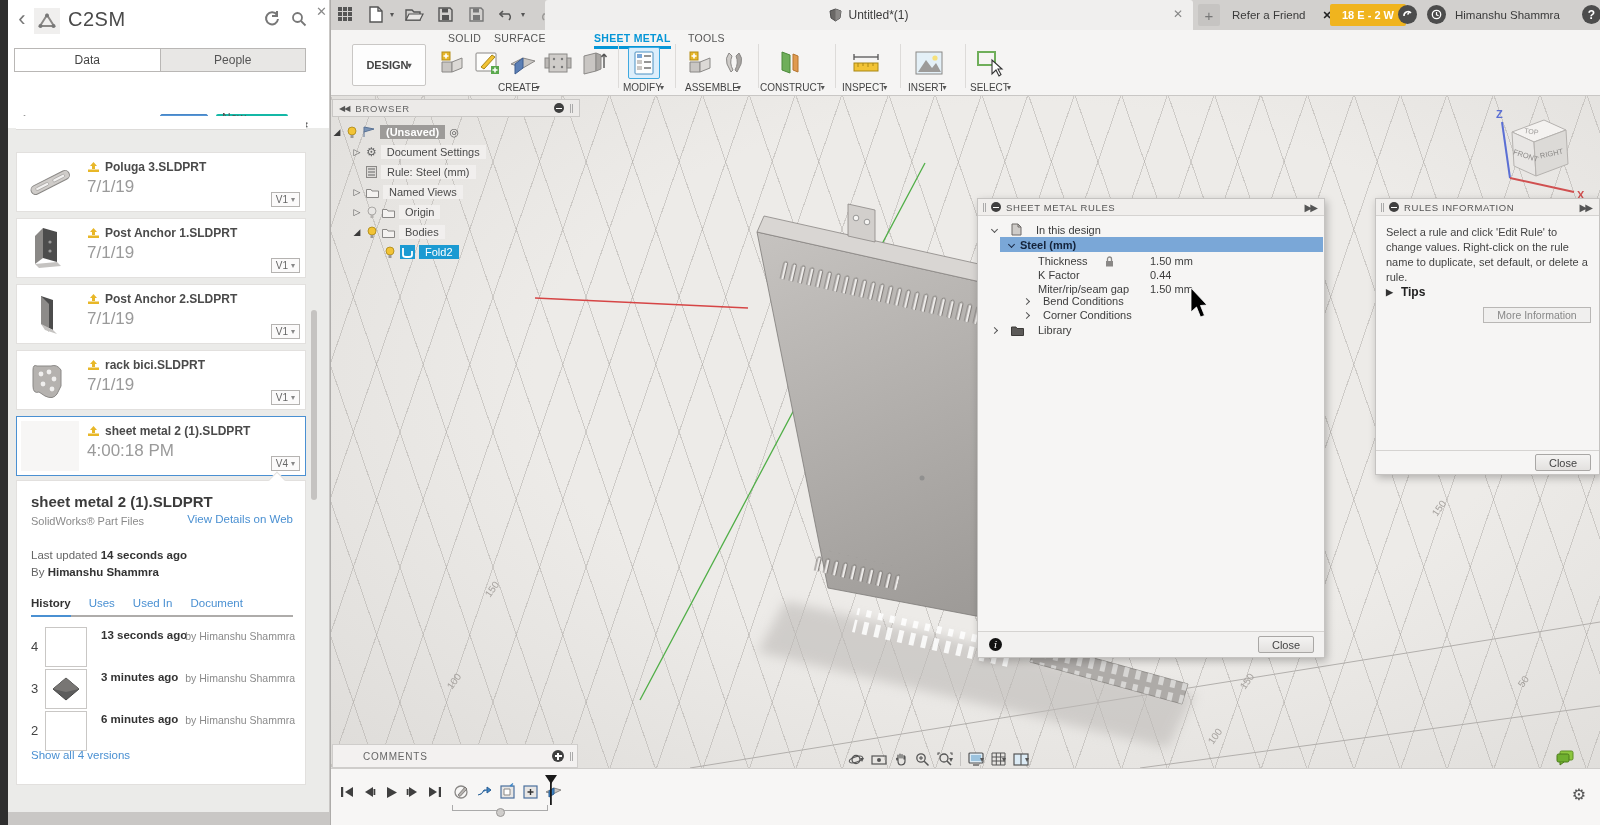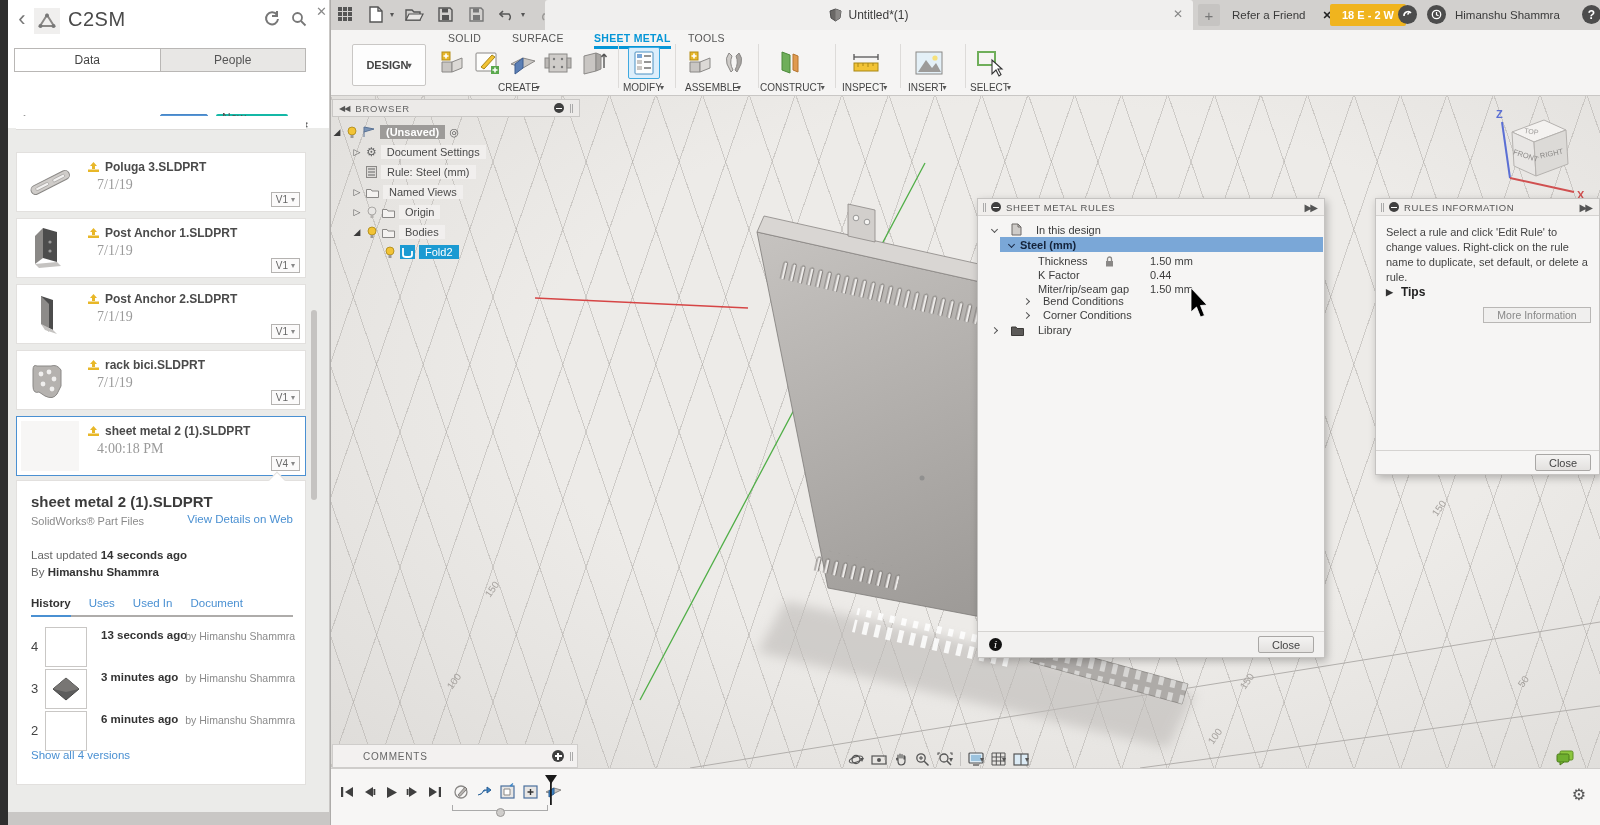--- a/index.html
+++ b/index.html
@@ -29,21 +29,21 @@
   .dp-breadcrumb { position:absolute; left:10px; top:112px; height:18px; display:flex; align-items:center; gap:6px; }
   .bc-sep { color:#b5b3b1; font-size:11px; }
   .bc-label { font-size:12px; font-weight:bold; color:#6a6a6a; }
 
   .dp-body { position:absolute; left:0; top:128px; width:100%; height:684px; background:#ebebe9; }
   .card-partial { position:absolute; left:8px; top:-12px; width:290px; height:14px; background:#fff; border-bottom:1px solid #dddbd9; }
   .file-card { position:absolute; left:8px; width:290px; height:60px; background:#fff; border:1px solid #e2e0de; }
   .file-card.selected { border:1px solid #4a90d2; }
   .fc-thumb { position:absolute; left:4px; top:4px; width:58px; height:50px; display:flex; align-items:center; justify-content:center; }
   .fc-name { position:absolute; left:70px; top:7px; font-size:12px; font-weight:bold; color:#4a4a4a; display:flex; align-items:center; gap:5px; white-space:nowrap; }
-  .fc-date { position:absolute; left:80px; top:24px; font-size:14px; color:#9a9a9a;font-family:Liberation Serif, serif; }
+  .fc-date { position:absolute; left:70px; top:24px; font-size:17px; color:#9a9a9a; }
   .fc-chip { position:absolute; right:5px; bottom:4px; border:1px solid #b5b3b1; background:#fbfafa; font-size:10px; color:#666; padding:1px 4px; display:flex; gap:3px; align-items:center; }
   .fc-chip .car { font-size:8px; color:#888; }
 
   .details-card { position:absolute; left:8px; top:352px; width:290px; height:305px; background:#fff; border:1px solid #e2e0de; }
   .notch { position:absolute; right:22px; top:-7px; width:12px; height:12px; background:#fff; border-left:1px solid #e2e0de; border-top:1px solid #e2e0de; transform:rotate(45deg); }
   .dt-title { position:absolute; left:14px; top:12px; font-size:15px; font-weight:bold; color:#3c3c3c; }
   .dt-type { position:absolute; left:14px; top:34px; font-size:11px; color:#8a8a8a; }
   .dt-weblink { position:absolute; right:12px; top:32px; font-size:11.5px; color:#4a90d2; cursor:pointer; }
   .dt-updated { position:absolute; left:14px; top:68px; font-size:11.5px; color:#666; }
   .dt-updated b, .dt-by b { color:#333; }
@@ -472,21 +472,21 @@
     <div class="tb-help">?</div>
   </div>
 
   <div class="ribbon">
     <div class="design-btn">
         <span>DESIGN</span>
         <span class="qcar">▾</span>
       </div>
 
     <span class="rtab" style="left:118px">SOLID</span>
-    <span class="rtab" style="left:182px">SURFACE</span>
+    <span class="rtab" style="left:164px">SURFACE</span>
     <span class="rtab active" style="left:264px">SHEET METAL</span>
     <span class="rtab" style="left:358px">TOOLS</span>
 
     <div class="ric" style="left:107px">
         <svg width="30" height="30" viewBox="0 0 30 30">
           <polygon points="4,14 14,14 14,24 4,24" fill="#c9c6c3" stroke="#8a8886"></polygon>
           <polygon points="14,14 24,10 24,20 14,24" fill="#dcd9d6" stroke="#8a8886"></polygon>
           <rect x="4" y="4" width="8" height="8" fill="#e8b728" stroke="#b58e1a"></rect>
           <path d="M8 5.5 L8 10.5 M5.5 8 L10.5 8" stroke="#fff" stroke-width="1.6"></path>
         </svg>

